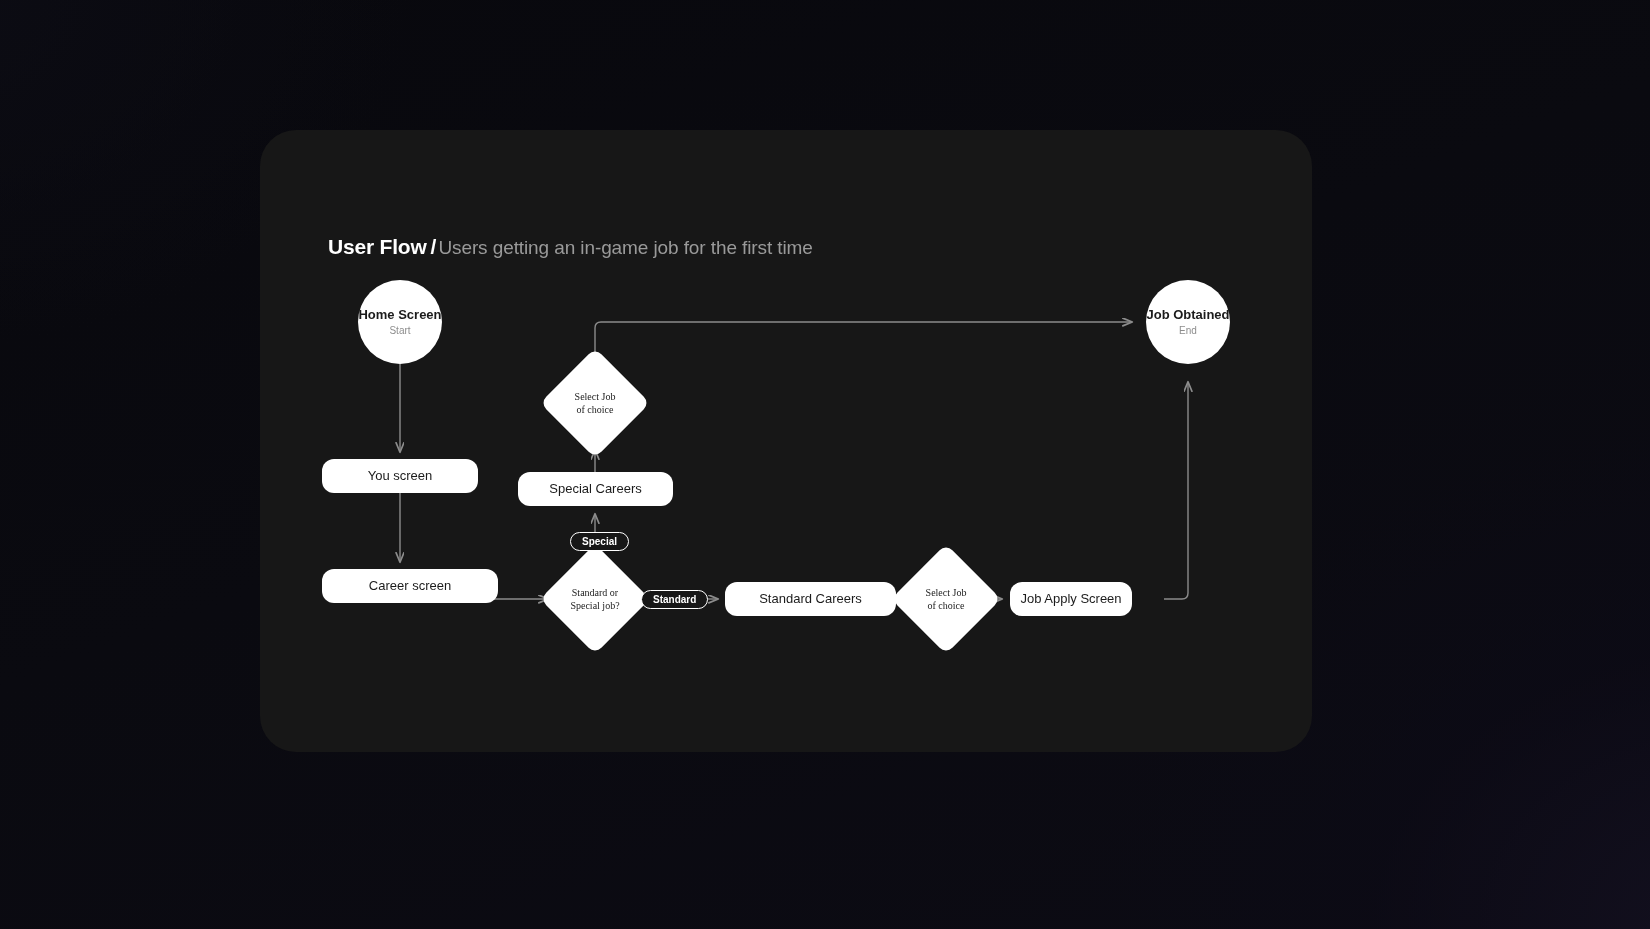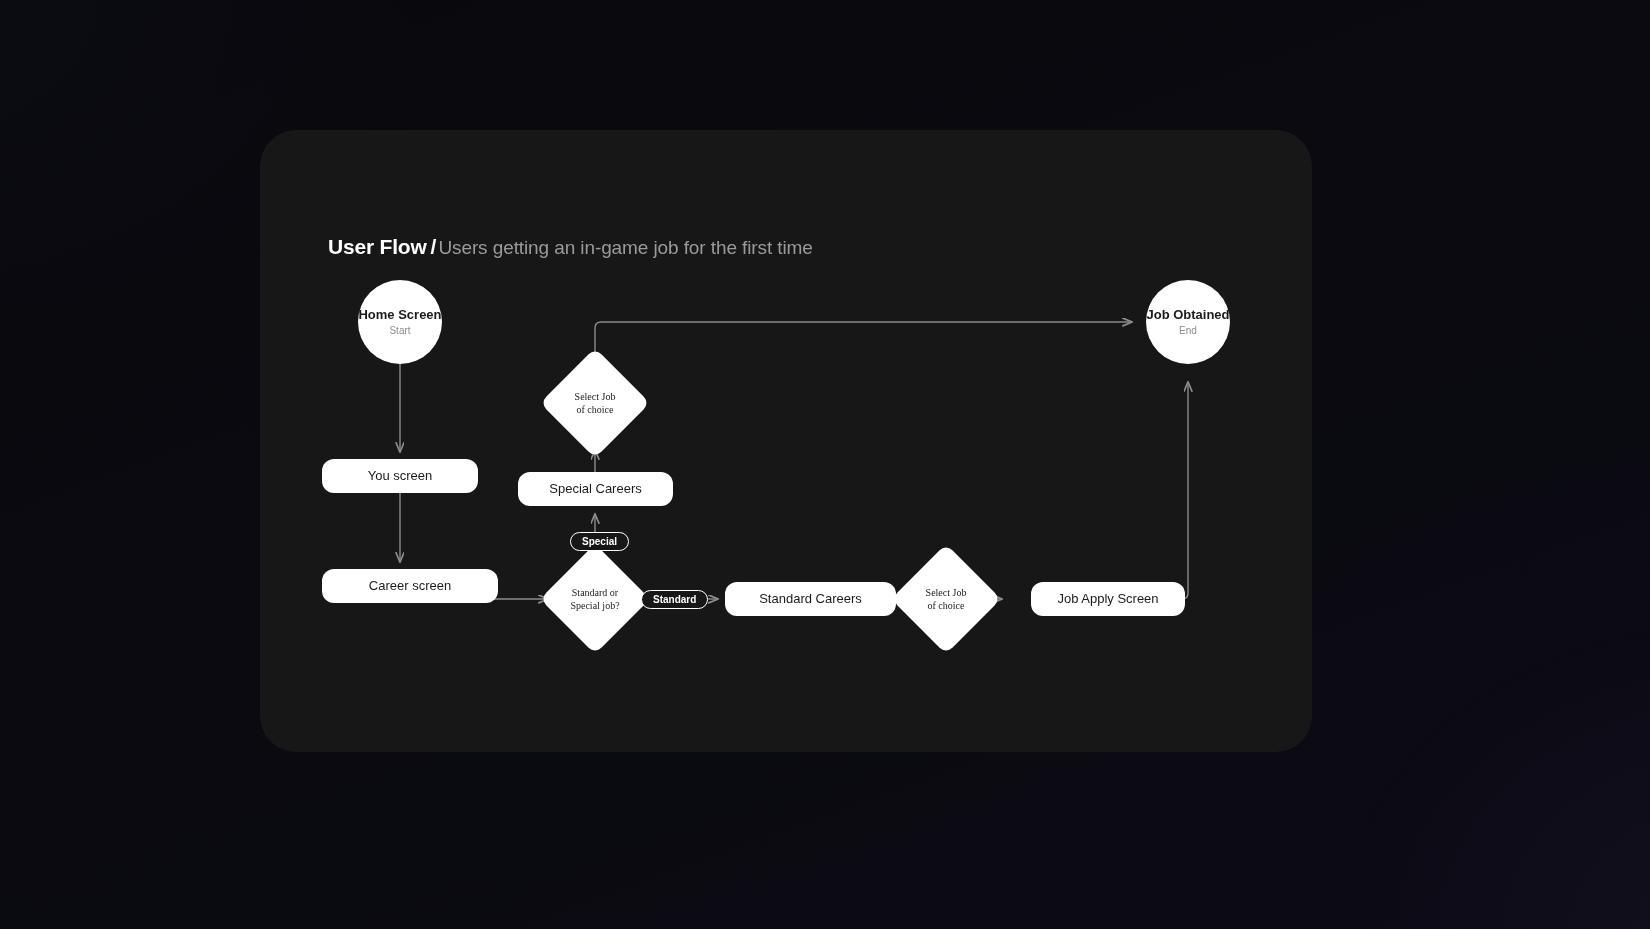--- a/index.html
+++ b/index.html
@@ -210,21 +210,21 @@
     </div>
 
     <div class="node node-rect" style="left:258px; top:342px; width:155px;">
       <span class="n-title">Special Careers</span>
     </div>
 
     <div class="node node-rect" style="left:465px; top:452px; width:171px;">
       <span class="n-title">Standard Careers</span>
     </div>
 
-    <div class="node node-rect" style="left:750px; top:452px; width:154px;margin-left:21px;">
+    <div class="node node-rect" style="left:750px; top:452px; width:122px;">
       <span class="n-title">Job Apply Screen</span>
     </div>
 
     <div class="node node-diamond" style="left:296px; top:234px;">
       <div class="dia-shape"></div>
       <div class="dia-label">Select Job</div>
       <div class="dia-label">of choice</div>
     </div>
 
     <div class="node node-diamond" style="left:296px; top:430px;">

